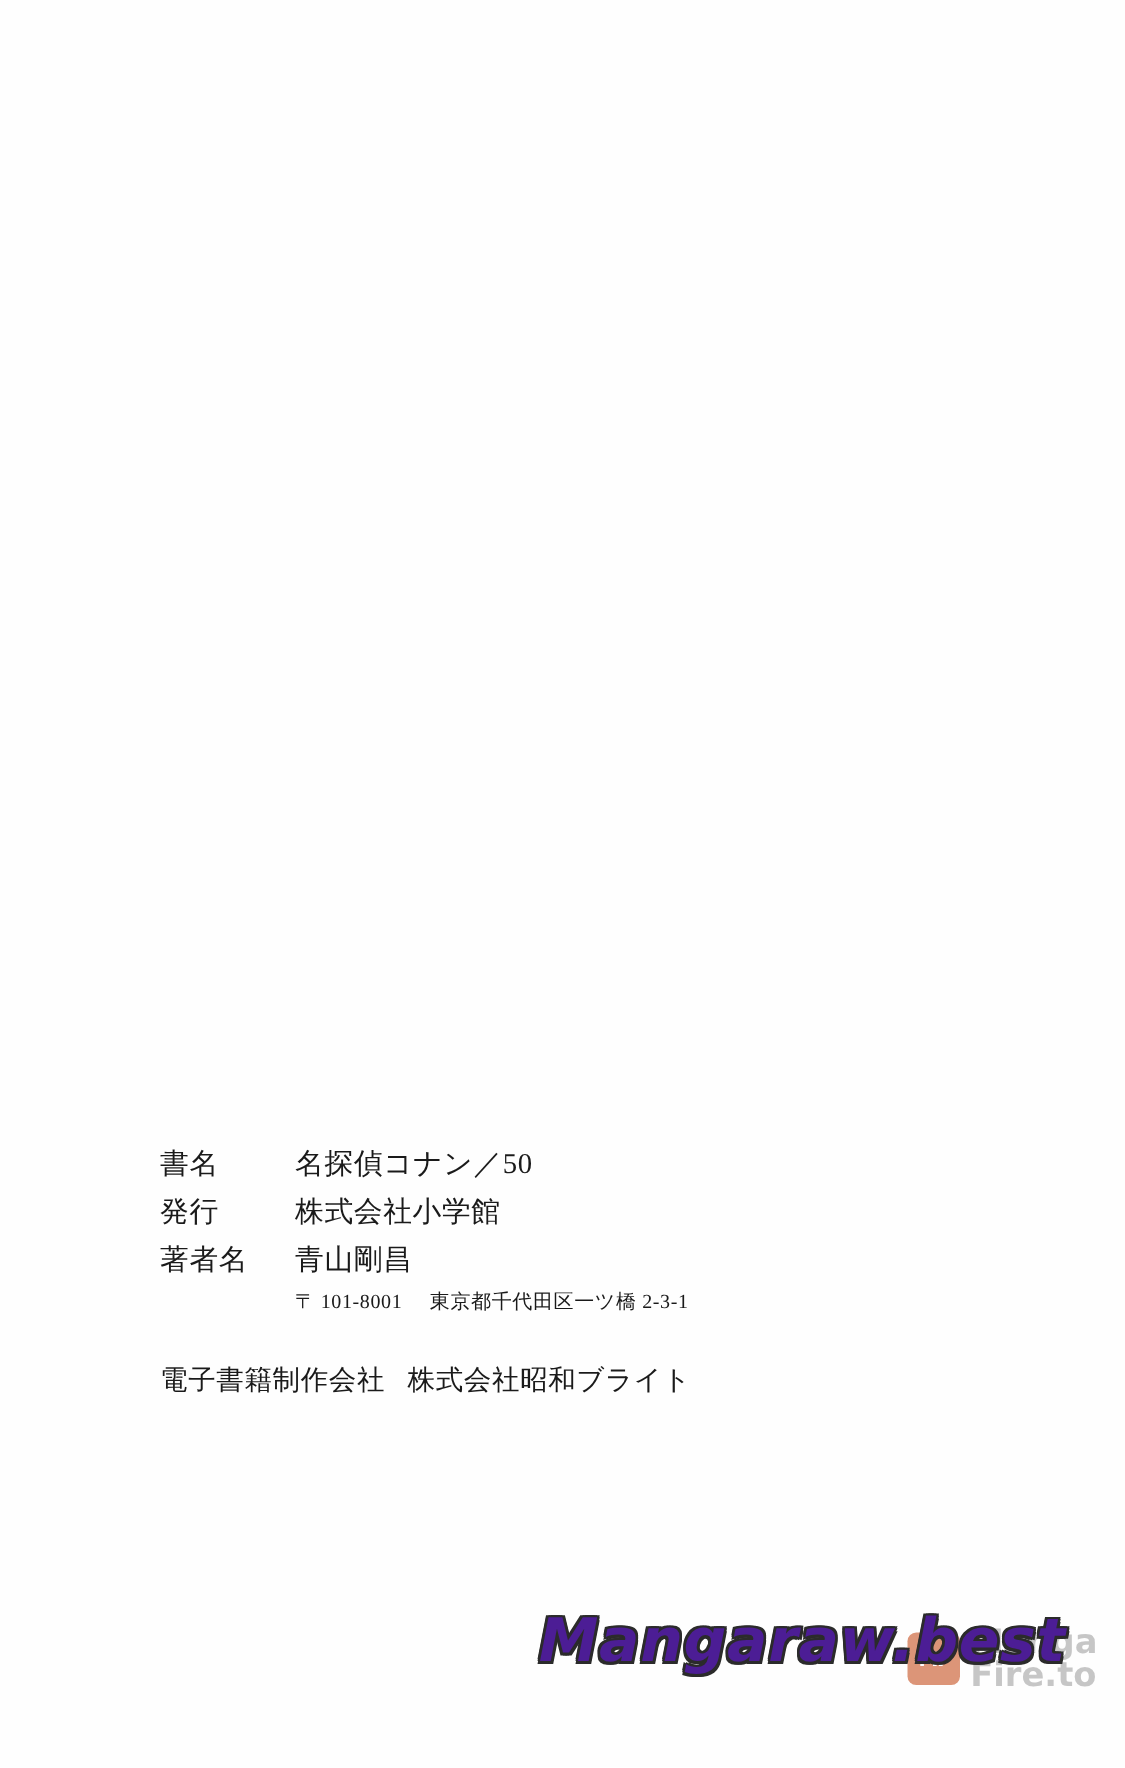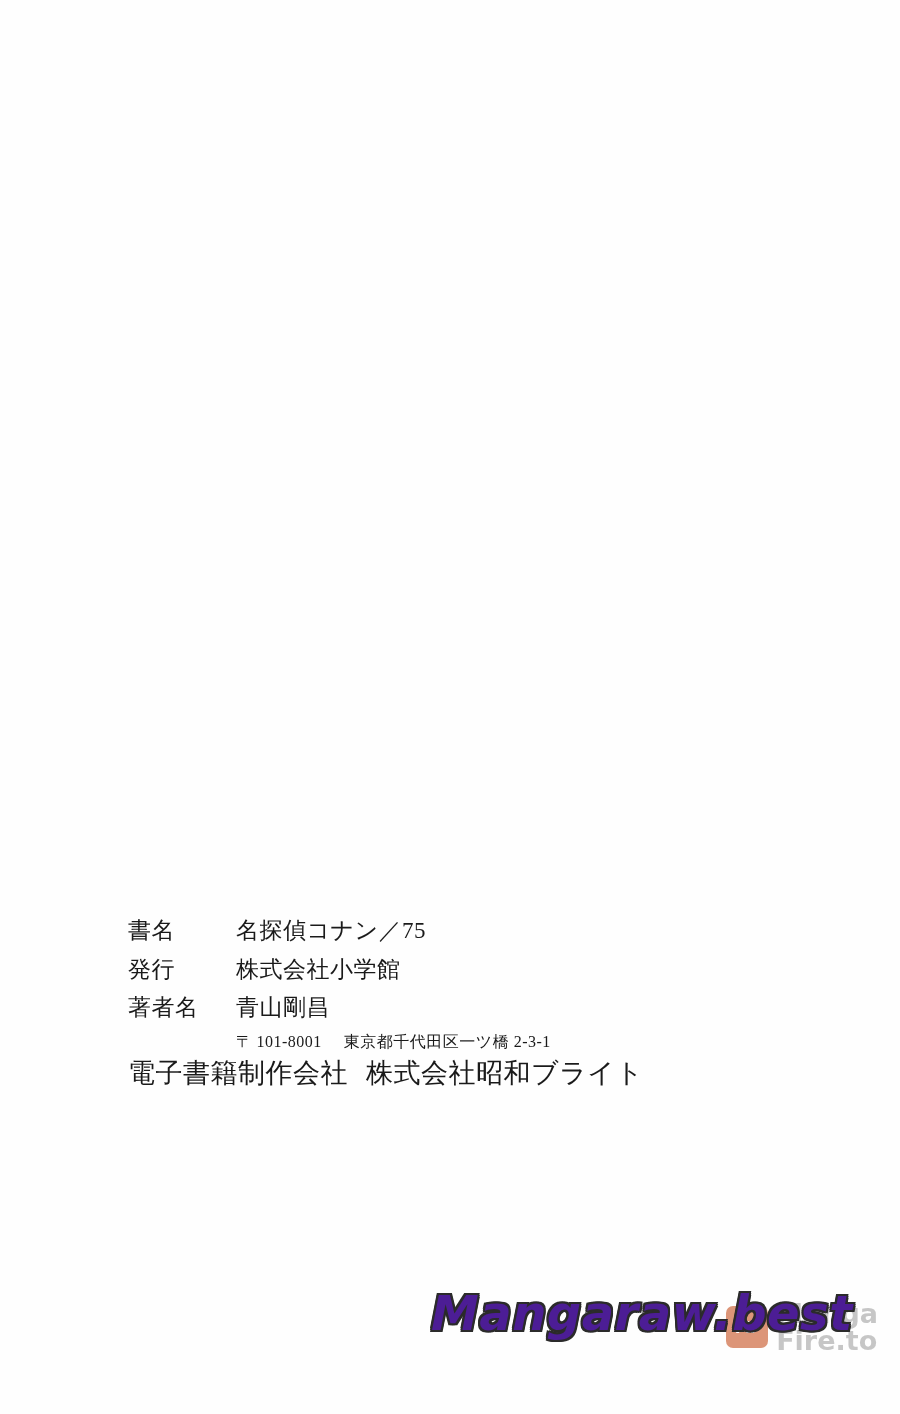--- a/index.html
+++ b/index.html
@@ -62,21 +62,22 @@
     display: inline-block;
     margin-right: 4px;
   }
 
   .addr-gap {
     display: inline-block;
     width: 22px;
   }
 
   .colo-producer {
-    font-size: 27px;
+    margin-top: 34px;
+    font-size: 22px;
     line-height: 1.42;
     letter-spacing: 0.5px;
     white-space: nowrap;
   }
 
   .prod-gap {
     display: inline-block;
     width: 18px;
   }
 
@@ -140,21 +141,21 @@
 </style>
 </head>
 <body>
 
 <div class="page">
 
   <div class="colophon">
 
     <div class="colo-row">
       <span class="colo-label">書名</span>
-      <span class="colo-value">名探偵コナン／75</span>
+      <span class="colo-value">名探偵コナン／50</span>
     </div>
 
     <div class="colo-row">
       <span class="colo-label">発行</span>
       <span class="colo-value">株式会社小学館</span>
     </div>
 
     <div class="colo-row">
       <span class="colo-label">著者名</span>
       <span class="colo-value">青山剛昌</span>

